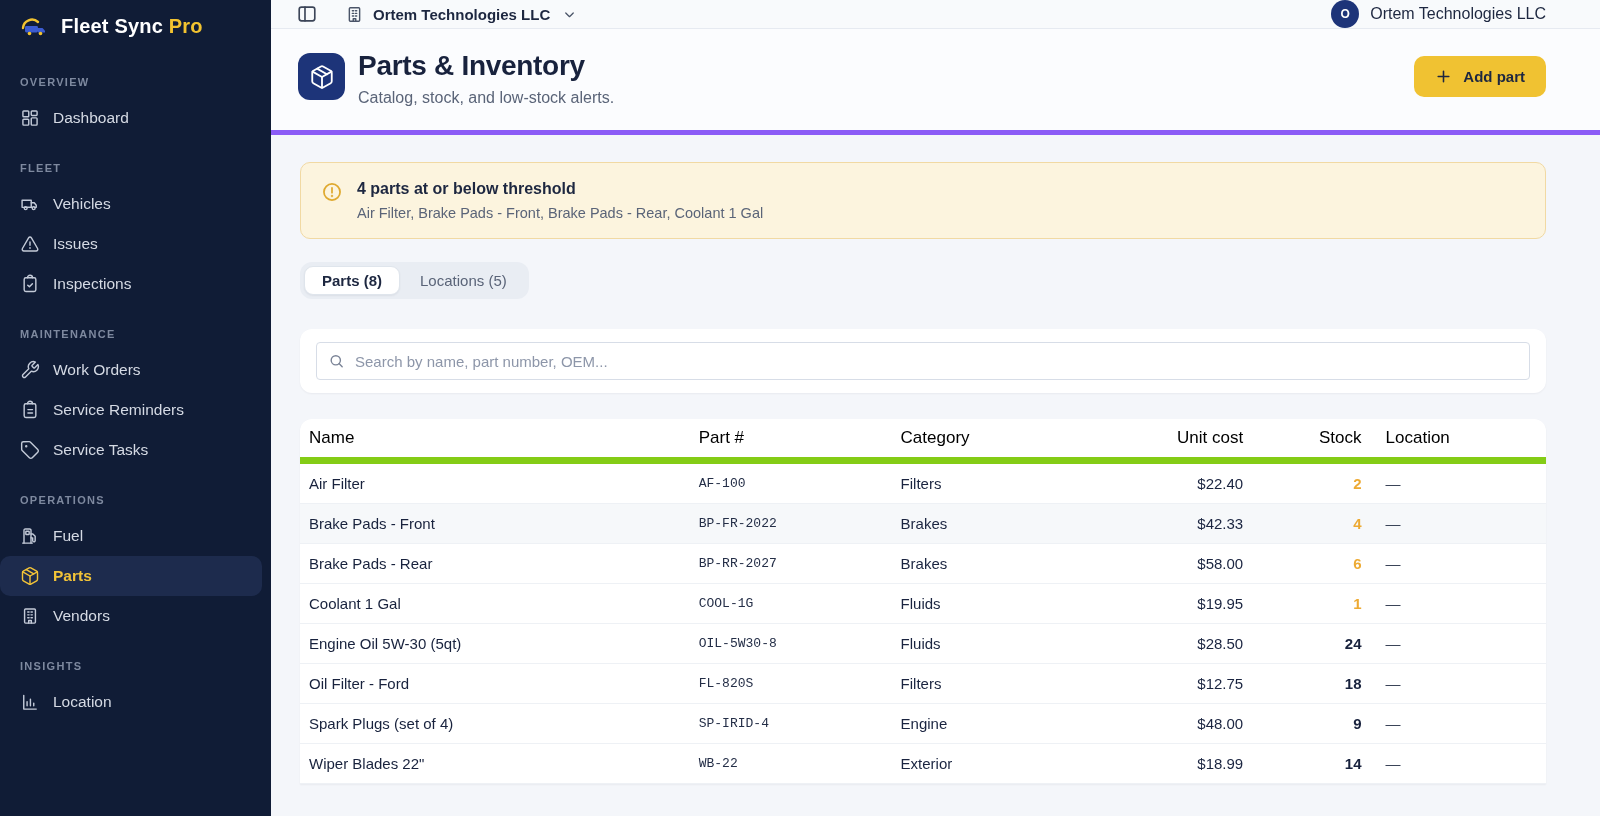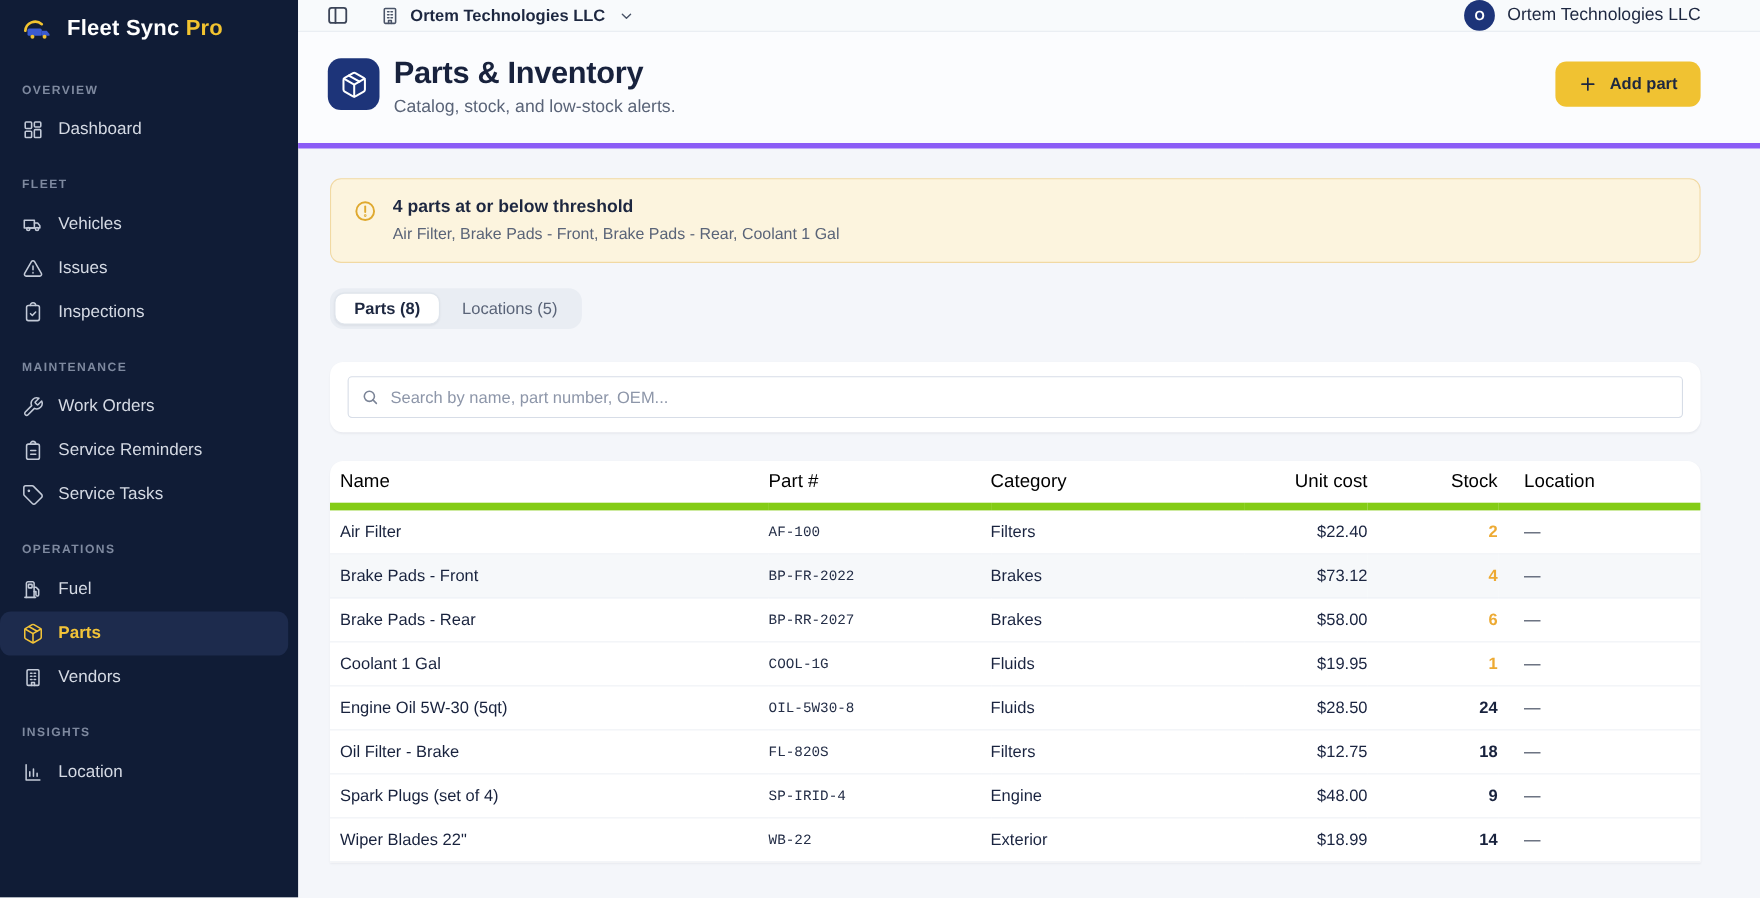--- a/index.html
+++ b/index.html
@@ -390,21 +390,21 @@
               <td class="col-part">AF-100</td>
               <td class="col-cat">Filters</td>
               <td class="col-cost">$22.40</td>
               <td class="col-stock low">2</td>
               <td class="col-loc">—</td>
             </tr>
             <tr class="highlight">
               <td class="col-name">Brake Pads - Front</td>
               <td class="col-part">BP-FR-2022</td>
               <td class="col-cat">Brakes</td>
-              <td class="col-cost">$73.12</td>
+              <td class="col-cost">$42.33</td>
               <td class="col-stock low">4</td>
               <td class="col-loc">—</td>
             </tr>
             <tr>
               <td class="col-name">Brake Pads - Rear</td>
               <td class="col-part">BP-RR-2027</td>
               <td class="col-cat">Brakes</td>
               <td class="col-cost">$58.00</td>
               <td class="col-stock low">6</td>
               <td class="col-loc">—</td>
@@ -419,21 +419,21 @@
             </tr>
             <tr>
               <td class="col-name">Engine Oil 5W-30 (5qt)</td>
               <td class="col-part">OIL-5W30-8</td>
               <td class="col-cat">Fluids</td>
               <td class="col-cost">$28.50</td>
               <td class="col-stock">24</td>
               <td class="col-loc">—</td>
             </tr>
             <tr>
-              <td class="col-name">Oil Filter - Brake</td>
+              <td class="col-name">Oil Filter - Ford</td>
               <td class="col-part">FL-820S</td>
               <td class="col-cat">Filters</td>
               <td class="col-cost">$12.75</td>
               <td class="col-stock">18</td>
               <td class="col-loc">—</td>
             </tr>
             <tr>
               <td class="col-name">Spark Plugs (set of 4)</td>
               <td class="col-part">SP-IRID-4</td>
               <td class="col-cat">Engine</td>

